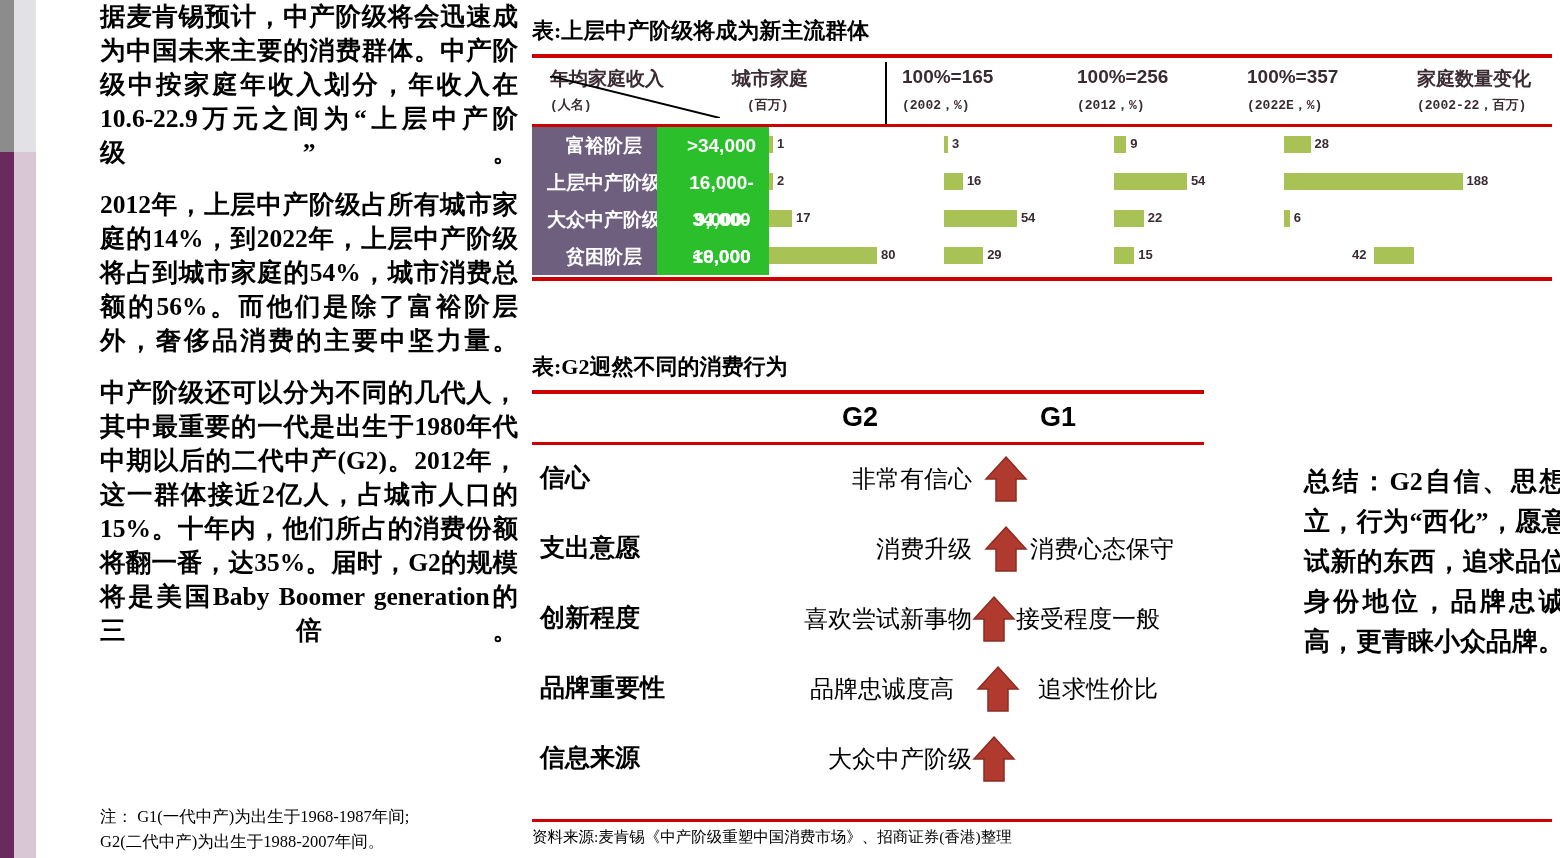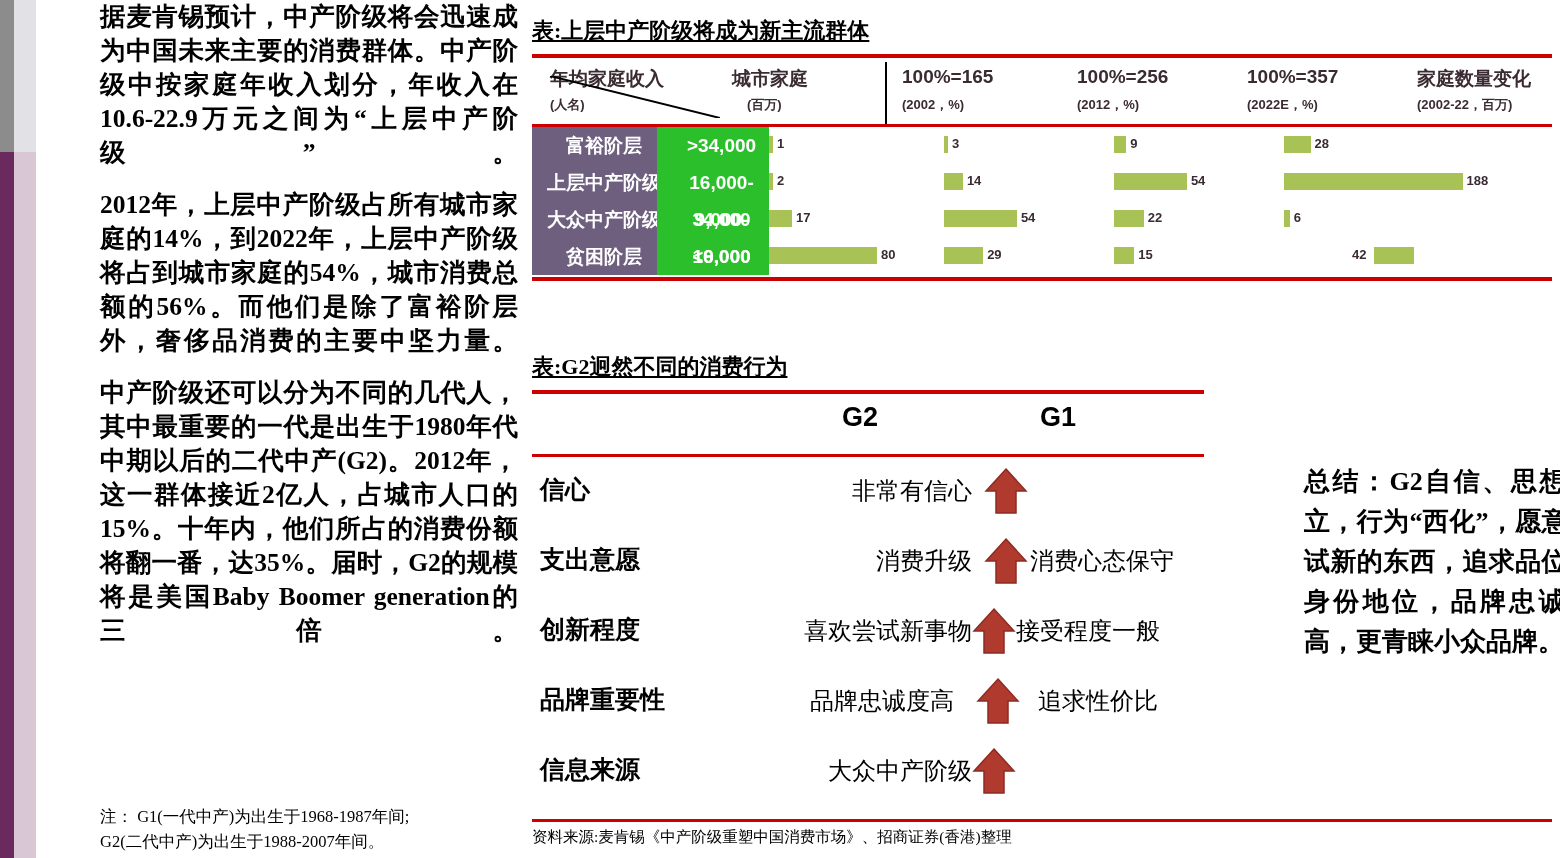--- a/index.html
+++ b/index.html
@@ -86,21 +86,20 @@
     top: 0;
     width: 1028px;
     height: 858px;
   }
 
   .tbl-title {
     font-size: 22px;
     font-weight: bold;
     color: #000;
     font-family: "Liberation Serif", serif;
-    text-decoration: underline;
   }
 
   
   #table1-wrap {
     position: absolute;
     left: 0;
     top: 16px;
     width: 1020px;
   }
   .rule {
@@ -125,21 +124,21 @@
     font-size: 19px;
     font-weight: bold;
     color: #3a2b33;
     font-family: "Liberation Sans", sans-serif;
   }
   .t1-head .sub {
     position: absolute;
     font-size: 13px;
     font-weight: bold;
     color: #3a2b33;
-    font-family: Liberation Sans, sans-serif;
+    font-family: Liberation Mono, monospace;
   }
   .t1-head .diag {
     position: absolute;
     left: 18px;
     top: 18px;
     width: 170px;
     height: 42px;
   }
   .t1-head .vline {
     position: absolute;
@@ -225,21 +224,21 @@
     left: 0;
     top: 352px;
     width: 1020px;
   }
   #t2 {
     position: relative;
     width: 1020px;
   }
   .t2-head {
     position: relative;
-    height: 60px;
+    height: 48px;
     text-decoration: underline;
   }
   .t2-head .h {
     position: absolute;
     top: 8px;
     font-size: 27px;
     font-weight: bold;
     font-family: "Liberation Sans", sans-serif;
     color: #000;
   }
@@ -392,21 +391,21 @@
               </div>
             </div>
 
           <div class="chart-group" id="g2012" style="left:175px; width:165px;">
               <div class="bar-row">
                 <div class="bar" style="width: 4.05px; left: 0px;"></div>
                 <span class="bar-lbl" style="left: 8.05px;">3</span>
               </div>
               <div class="bar-row">
                 <div class="bar" style="width: 18.9px; left: 0px;"></div>
-                <span class="bar-lbl" style="left: 22.9px;">14</span>
+                <span class="bar-lbl" style="left: 22.9px;">16</span>
               </div>
               <div class="bar-row">
                 <div class="bar" style="width: 72.9px; left: 0px;"></div>
                 <span class="bar-lbl" style="left: 76.9px;">54</span>
               </div>
               <div class="bar-row">
                 <div class="bar" style="width: 39.15px; left: 0px;"></div>
                 <span class="bar-lbl" style="left: 43.15px;">29</span>
               </div>
             </div>

